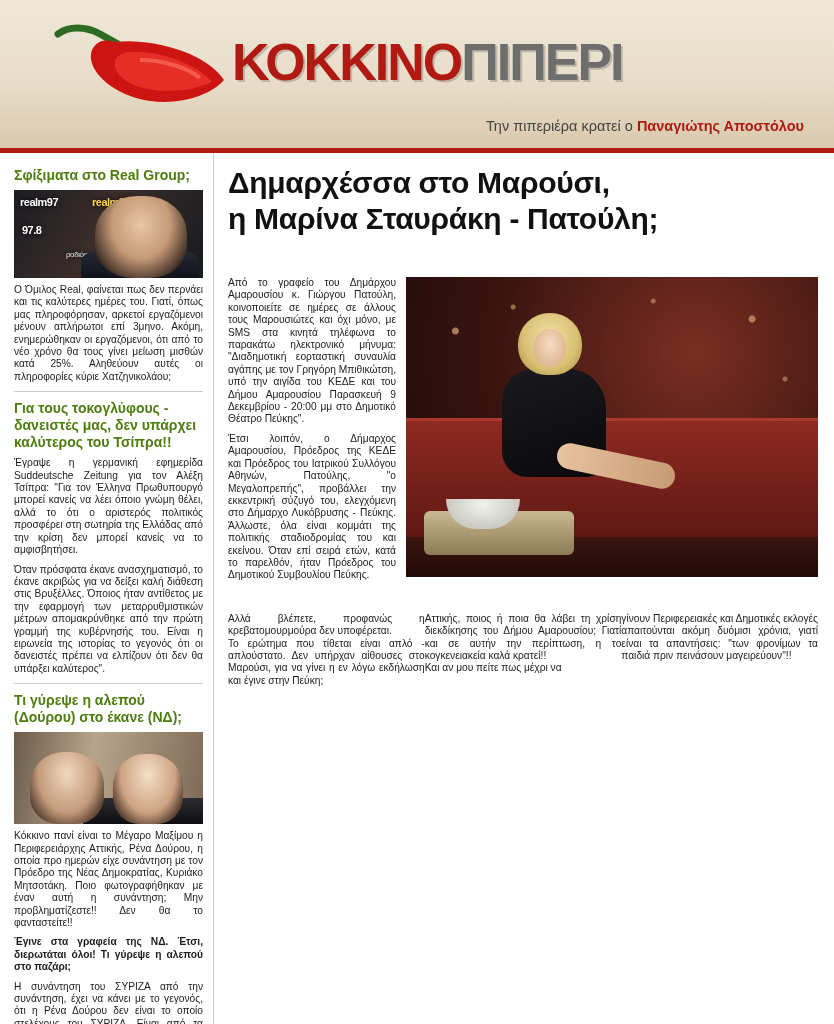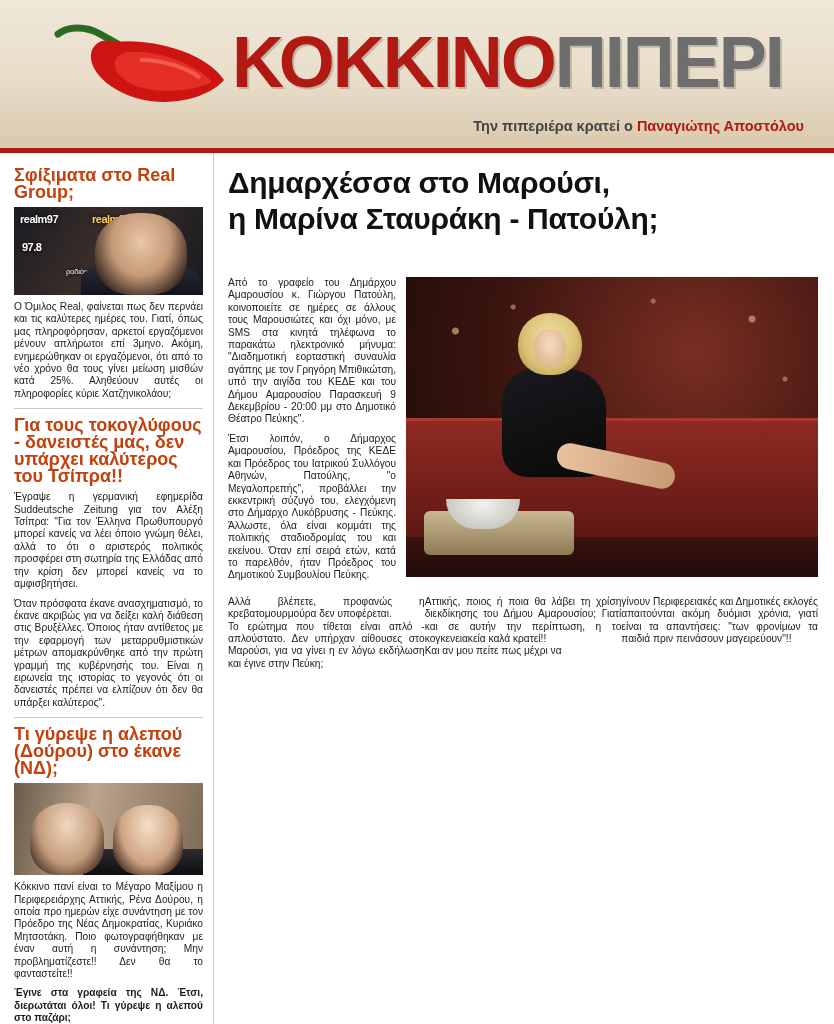--- a/index.html
+++ b/index.html
@@ -17,45 +17,45 @@
     position:relative;height:148px;
     background:linear-gradient(180deg,#efe7d8 0%,#e8ddc9 55%,#d9c9ad 100%);
     overflow:hidden;
   }
   .masthead-inner{position:relative;height:100%;}
   .pepper{
     position:absolute;left:30px;top:22px;width:200px;height:96px;
   }
   .logo{
     position:absolute;left:232px;top:26px;
-    font-size:72px;line-height:72px;font-weight:bold;letter-spacing:-2px;
+    font-size:52px;line-height:72px;font-weight:bold;letter-spacing:-2px;
     white-space:nowrap;
   }
   .logo .k{color:#b01a12;}
   .logo .p{color:#6e6e6e;}
   .logo-shadow{text-shadow:2px 2px 0 rgba(0,0,0,0.18);}
   .tagline{
     position:absolute;right:30px;top:118px;
     font-size:14.5px;color:#3a3a3a;font-weight:bold;white-space:nowrap;
   }
   .tagline .hi{color:#b01a12;}
-  .tagline .norm{font-weight:bold;color:#444;}
+  .tagline .norm{font-weight:normal;color:#444;}
   .redline{height:5px;background:#b01a12;}
 
   
   .content{position:relative;padding:0;}
   .cols{display:flex;}
   .col-left{
     width:214px;flex:0 0 214px;padding:8px 10px 0 14px;box-sizing:border-box;
     border-right:1px solid #c9c9c9;
   }
   .col-main{flex:1;padding:6px 16px 0 14px;box-sizing:border-box;}
 
   .sec-head{
-    color:#c2410c;font-weight:bold;font-size:18px;line-height:17px;
+    color:#4d7c0f;font-weight:bold;font-size:14px;line-height:17px;
     margin:6px 0 6px 0;
   }
   p.body{
     font-size:10.2px;line-height:12.4px;text-align:justify;margin:0 0 7px 0;
     color:#1b1b1b;
   }
   p.body.bold{font-weight:bold;}
   .rule{border-top:1px solid #c9c9c9;margin:8px 0;}
 
   
@@ -245,21 +245,21 @@
             <div class="floor"></div>
             <div class="table"></div>
             <div class="bowl"></div>
             <div class="woman-dress"></div>
             <div class="leg"></div>
             <div class="woman-hair"></div>
             <div class="woman-face"></div>
           </div>
         </div>
 
-        <div style="display:flex;gap:0;margin-top:7px;">
+        <div style="display:flex;gap:0;margin-top:24px;">
           <p class="body mf-caption" style="flex:1;white-space:pre-line">Αλλά βλέπετε, προφανώς η κρεβατομουρμούρα δεν υποφέρεται.
 Το ερώτημα που τίθεται είναι απλό - απλούστατο. Δεν υπήρχαν αίθουσες στο Μαρούσι, για να γίνει η εν λόγω εκδήλωση και έγινε στην Πεύκη;</p>
           <p class="body mf-caption" style="flex:1;white-space:pre-line">Αττικής, ποιος ή ποια θα λάβει τη χρίση διεκδίκησης του Δήμου Αμαρουσίου; Γιατί και σε αυτήν την περίπτωση, η το κογκενειακεία καλά κρατεί!!
 Και αν μου πείτε πως μέχρι να</p>
           <p class="body mf-caption" style="flex:1;white-space:pre-line">γίνουν Περιφερειακές και Δημοτικές εκλογές απαιτούνται ακόμη δυόμισι χρόνια, γιατί είναι τα απαντήσεις: "των φρονίμων τα παιδιά πριν πεινάσουν μαγειρεύουν"!!</p>
         </div>
       </div>
     </div>
 
   </div>

